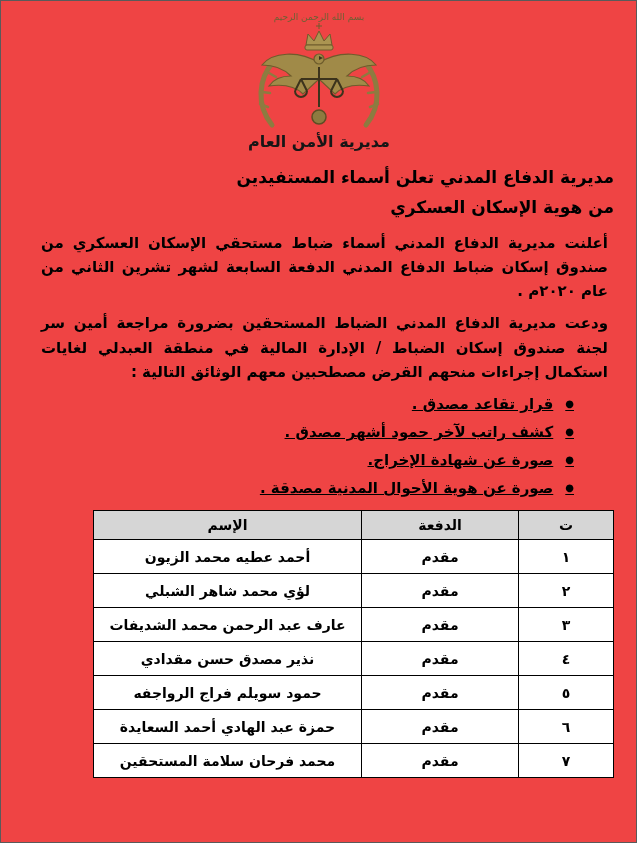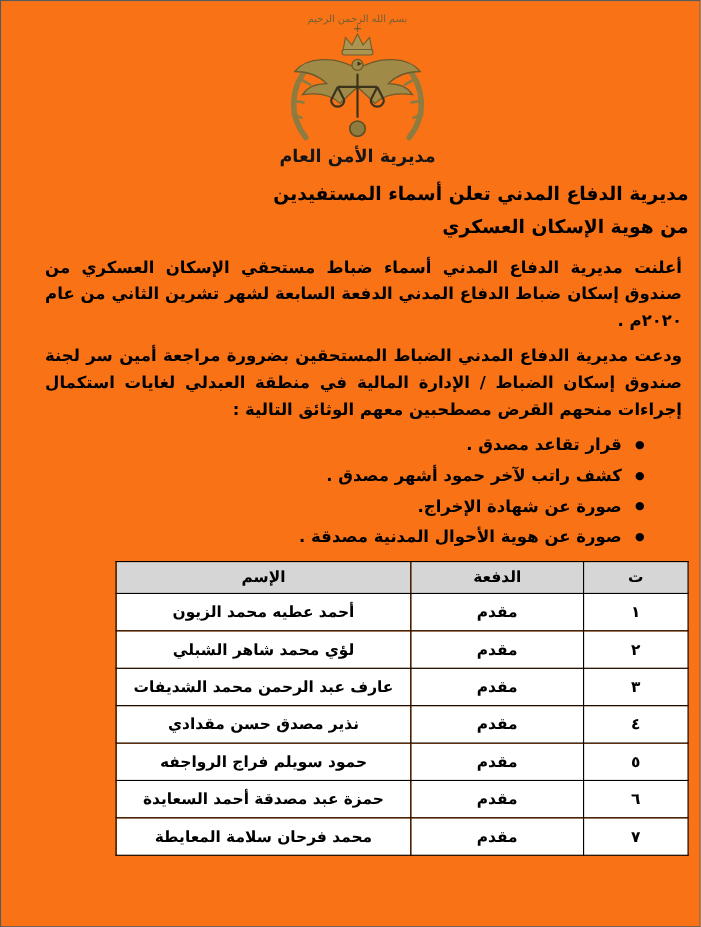--- a/index.html
+++ b/index.html
@@ -2,36 +2,36 @@
 <html lang="ar" dir="rtl"><head>
 <meta charset="utf-8">
 <style>
   html,body{margin:0;padding:0;}
   body{
     width:637px;height:843px;background:#ffffff;
     font-family:"DejaVu Sans",sans-serif;color:#000;
   }
   .page{
     box-sizing:border-box;width:637px;height:843px;
-    direction:rtl;padding:6px 10px 10px 22px;
-    border:1px solid #5a5a5a;background:#f97316;overflow:hidden;
+    direction:rtl;padding:6px 22px 10px 22px;
+    border:1px solid #5a5a5a;background:#ef4444;overflow:hidden;
   }
   .emblem-wrap{text-align:center;margin:0 auto;height:152px;}
   .doc-title{
     text-align:right;font-size:17px;font-weight:700;
     line-height:1.75;margin:4px 0 8px 0;
   }
   .body-par{
     font-size:15px;font-weight:700;text-align:justify;
     line-height:1.62;margin:4px 6px 8px 18px;
     text-align-last:right;
   }
   .docs-list{
     list-style:none;margin:2px 40px 10px 0;padding:0;
-    font-size:15px;font-weight:700;
+    font-size:15px;font-weight:700;text-decoration:underline;
   }
   .docs-list li{margin:4px 0;line-height:1.6;}
   .docs-list li::before{content:"●";font-size:10px;margin-left:12px;vertical-align:2px;}
   table.ben-table{
     border-collapse:collapse;width:497px;
     margin:8px 0 0 auto;      
     margin-right:0;
     table-layout:fixed;
     font-size:14px;font-weight:700;
   }
@@ -137,23 +137,23 @@
         <td class="col-name">نذير مصدق حسن مقدادي</td>
       </tr>
       <tr>
         <td class="col-idx">٥</td>
         <td class="col-rank">مقدم</td>
         <td class="col-name">حمود سويلم فراج الرواجفه</td>
       </tr>
       <tr>
         <td class="col-idx">٦</td>
         <td class="col-rank">مقدم</td>
-        <td class="col-name">حمزة عبد مصدقة أحمد السعايدة</td>
+        <td class="col-name">حمزة عبد الهادي أحمد السعايدة</td>
       </tr>
       <tr>
         <td class="col-idx">٧</td>
         <td class="col-rank">مقدم</td>
-        <td class="col-name">محمد فرحان سلامة المعايطة</td>
+        <td class="col-name">محمد فرحان سلامة المستحقين</td>
       </tr>
     </tbody>
   </table>
 
 </div>
 
 </body></html>

